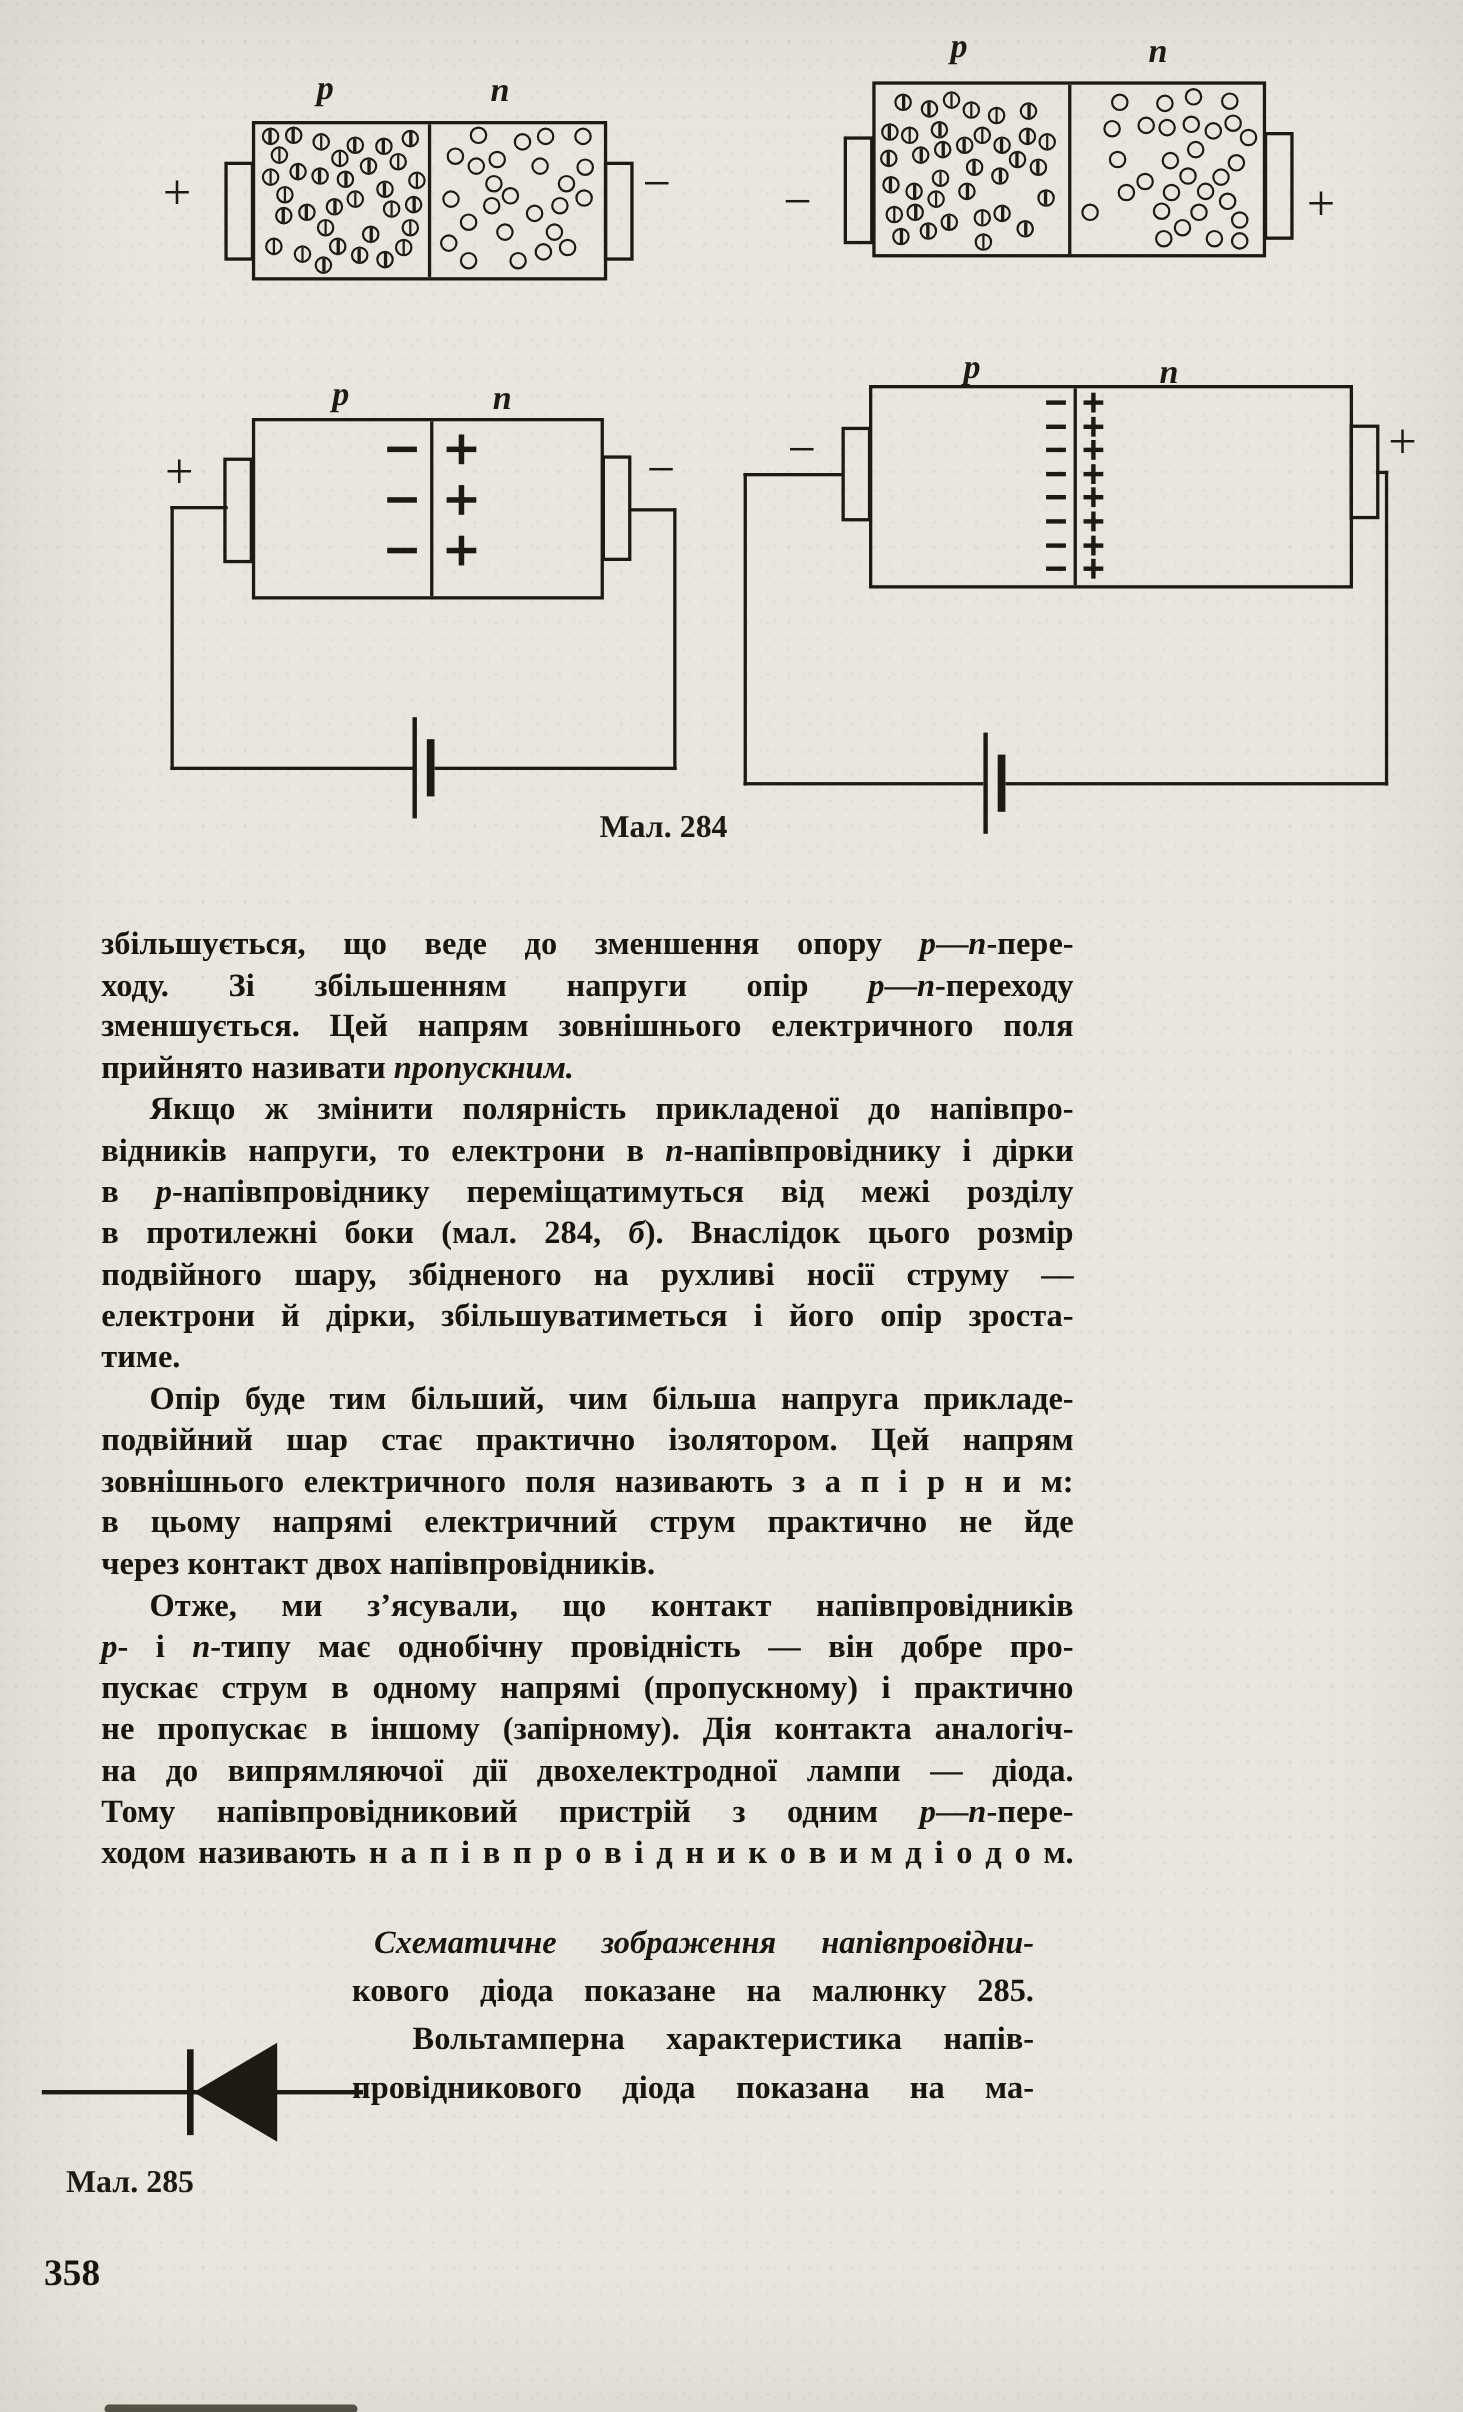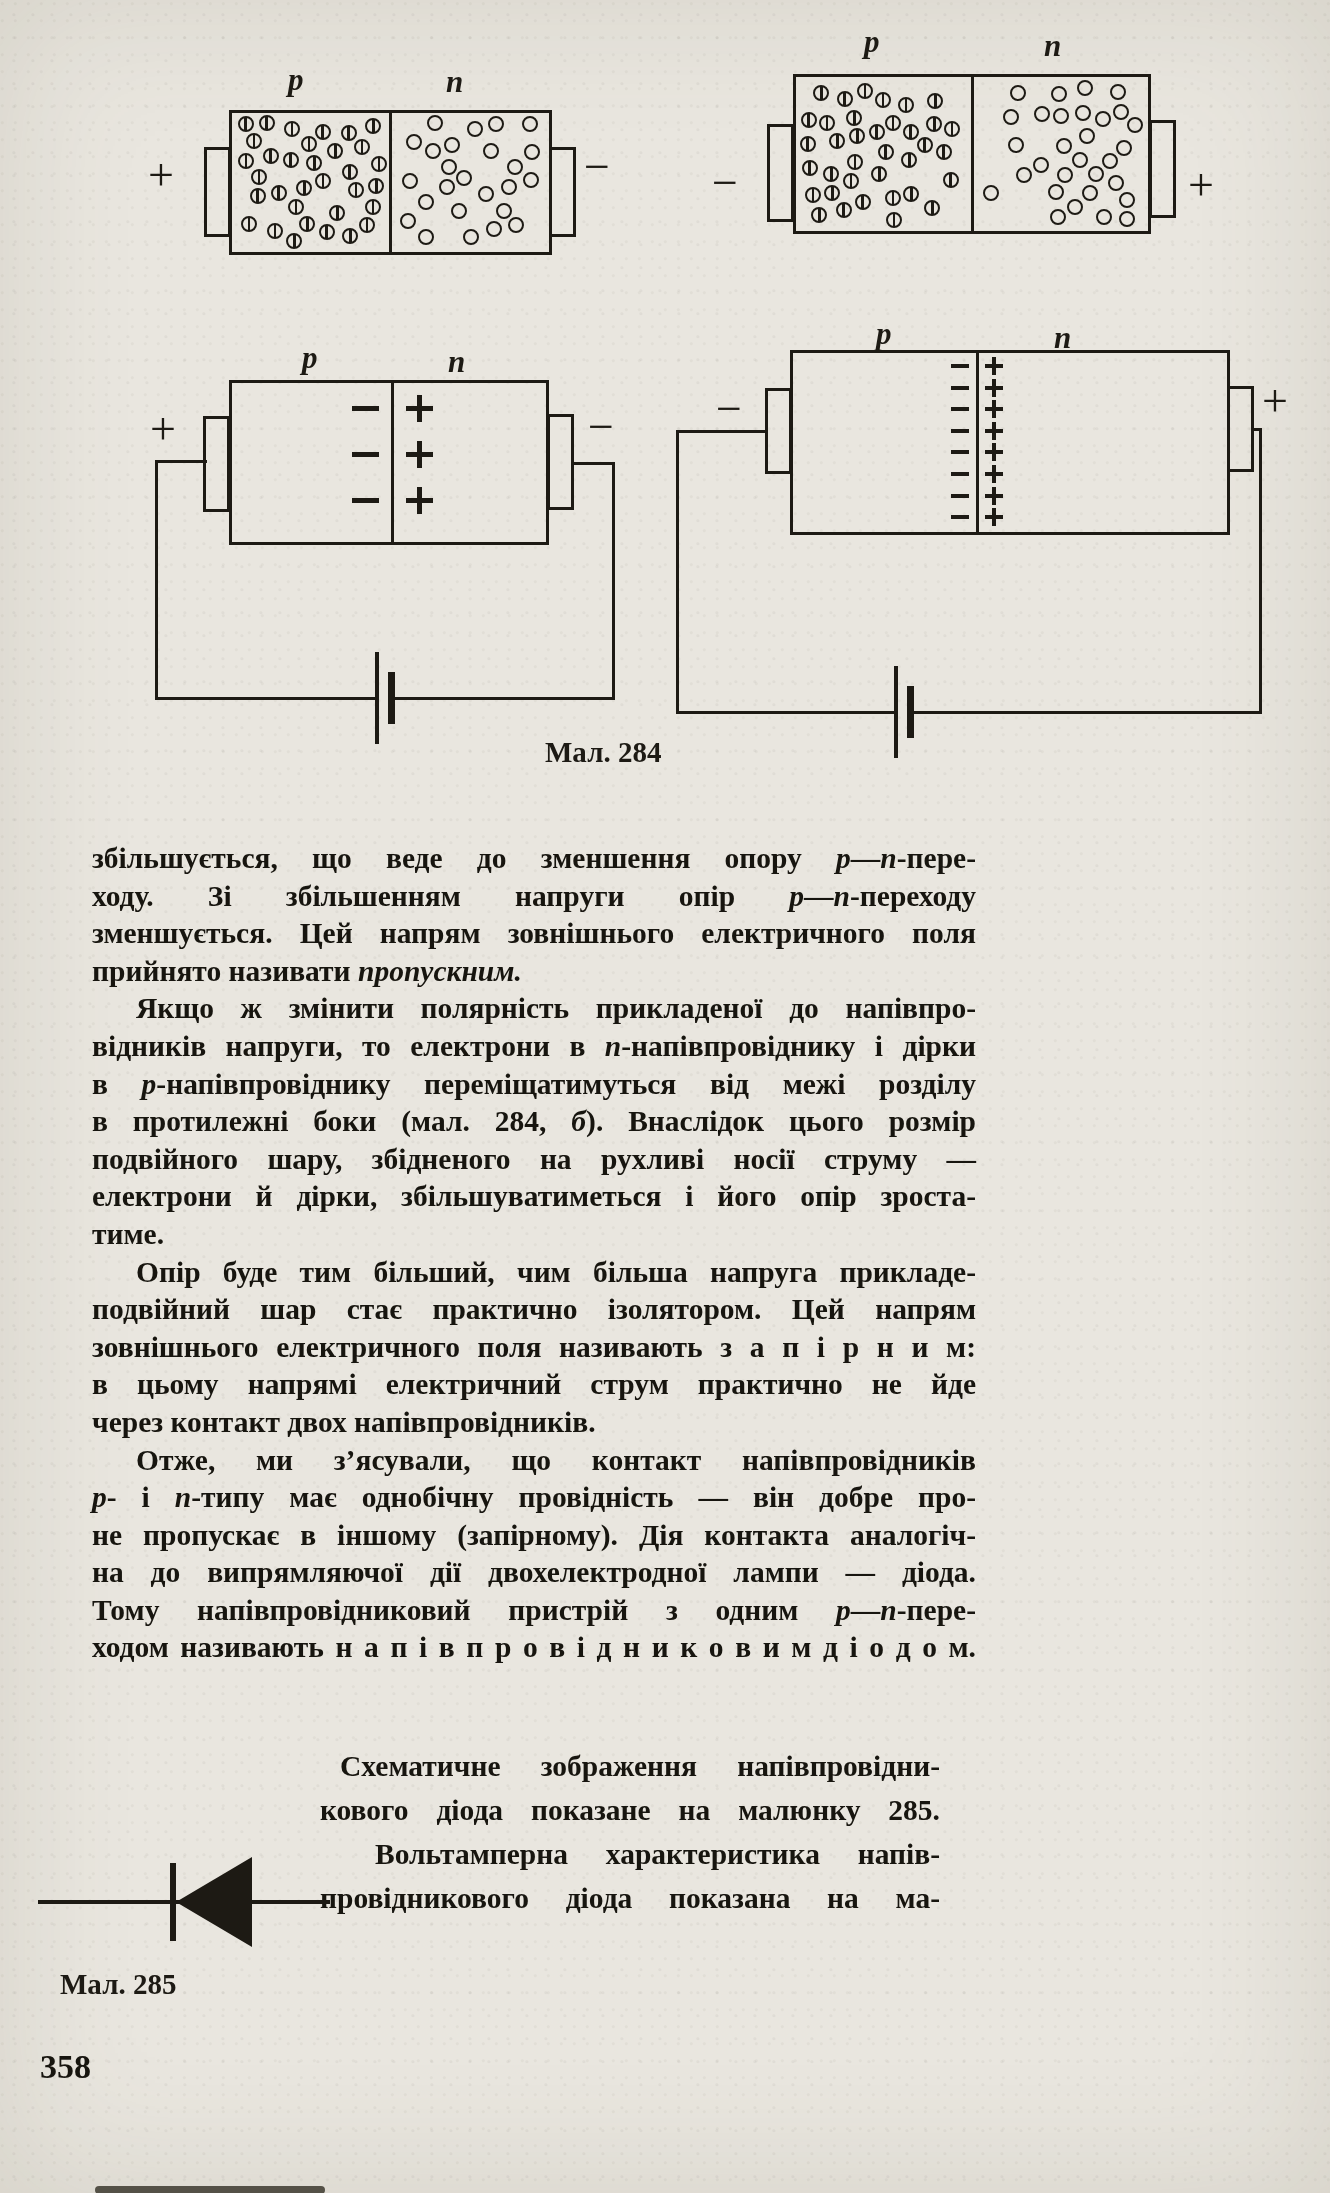--- a/index.html
+++ b/index.html
@@ -340,27 +340,28 @@
       <div class="tline just"><span>подвійного шару, збідненого на рухливі носії струму —</span></div>
       <div class="tline just"><span>електрони й дірки, збільшуватиметься і його опір зроста-</span></div>
       <div class="tline"><span>тиме.</span></div>
       <div class="tline just" style="text-indent: 44px;"><span>Опір буде тим більший, чим більша напруга прикладе-</span></div>
       <div class="tline just"><span>подвійний шар стає практично ізолятором. Цей напрям</span></div>
       <div class="tline just"><span>зовнішнього електричного поля називають з а п і р н и м:</span></div>
       <div class="tline just"><span>в цьому напрямі електричний струм практично не йде</span></div>
       <div class="tline"><span>через контакт двох напівпровідників.</span></div>
       <div class="tline just" style="text-indent: 44px;"><span>Отже, ми з’ясували, що контакт напівпровідників</span></div>
       <div class="tline just"><span class="it">p</span><span>- і </span><span class="it">n</span><span>-типу має однобічну провідність — він добре про-</span></div>
+      <div class="tline just"><span>пускає струм в одному напрямі (пропускному) і практично</span></div>
       <div class="tline just"><span>не пропускає в іншому (запірному). Дія контакта аналогіч-</span></div>
       <div class="tline just"><span>на до випрямляючої дії двохелектродної лампи — діода.</span></div>
       <div class="tline just"><span>Тому напівпровідниковий пристрій з одним </span><span class="it">p</span><span>—</span><span class="it">n</span><span>-пере-</span></div>
       <div class="tline just"><span>ходом називають н а п і в п р о в і д н и к о в и м  д і о д о м.</span></div>
     </div>
   <div id="body-right">
-      <div class="tline just" style="text-indent: 20px;"><span>Схематичне зображення напівпровідни-</span></div>
+      <div class="tline just" style="text-indent: 20px; font-style: italic;"><span>Схематичне зображення напівпровідни-</span></div>
       <div class="tline just"><span>кового діода показане на малюнку 285.</span></div>
       <div class="tline just" style="text-indent: 55px;"><span>Вольтамперна характеристика напів-</span></div>
       <div class="tline just"><span>провідникового діода показана на ма-</span></div>
     </div>
 
   <div id="fig285">
     <div id="d-line"></div>
     <div id="d-tri"></div>
     <div id="d-bar"></div>
     <div id="cap285" class="fig-caption">Мал. 285</div>

